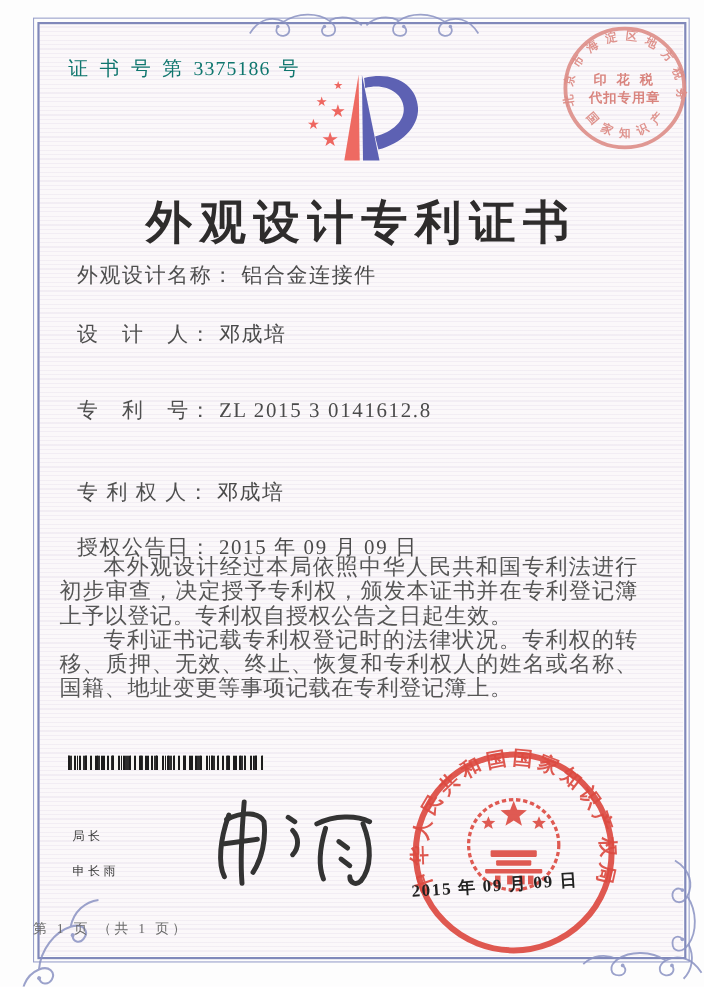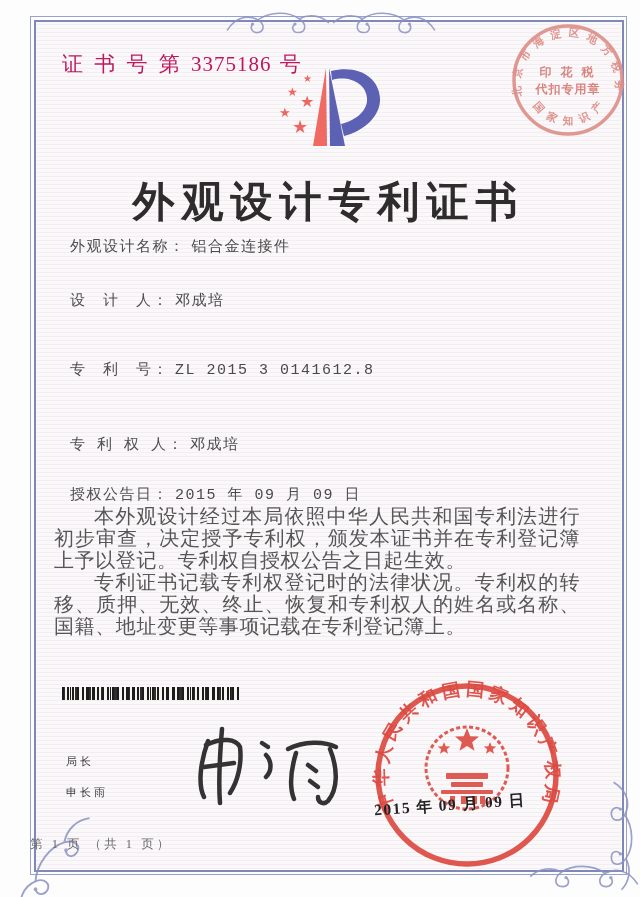--- a/index.html
+++ b/index.html
@@ -15,27 +15,27 @@
   
   .frame-outer{position:absolute;left:30px;top:16px;right:13px;bottom:22px;
     border:1.5px solid #9aa1cb;z-index:1;}
   .frame-inner{position:absolute;inset:2.5px;border:2.5px solid #8088ba;}
 
   .abs{position:absolute;}
   .z2{z-index:2;}
   .z3{z-index:3;}
   .z4{z-index:4;}
 
-  #cert-no{left:62px;top:50px;font-size:21px;color:#be185d;letter-spacing:3px;}
+  #cert-no{left:62px;top:50px;font-size:18px;color:#0f766e;letter-spacing:3px;}
   #cert-no .num{letter-spacing:1px;}
 
   #title{left:30px;right:13px;top:147px;text-align:center;font-size:42px;
     letter-spacing:7px;font-weight:600;color:#2e2c2c;margin-top:27px;}
 
-  .field{left:70px;font-size:15px;color:#4f4f4f;letter-spacing:1.5px;white-space:nowrap;font-family:Liberation Mono, monospace;}
+  .field{left:70px;font-size:19px;color:#4f4f4f;letter-spacing:1.5px;white-space:nowrap;}
   .field .value{margin-left:6px;color:#4a4a4a;}
 
   #paragraphs{left:54px;top:505px;width:526px;font-size:20px;line-height:22px;
     color:#565656;text-align:justify;letter-spacing:0.6px;}
   #paragraphs p{margin:0;text-indent:2em;}
 
   #barcode{left:62px;top:687px;width:178px;height:13px;background-color:#f6f5f2;
     background-image:
       repeating-linear-gradient(90deg,#1c1c1c 0 2px,transparent 2px 5px),
       repeating-linear-gradient(90deg,#1c1c1c 0 1px,transparent 1px 8px),

